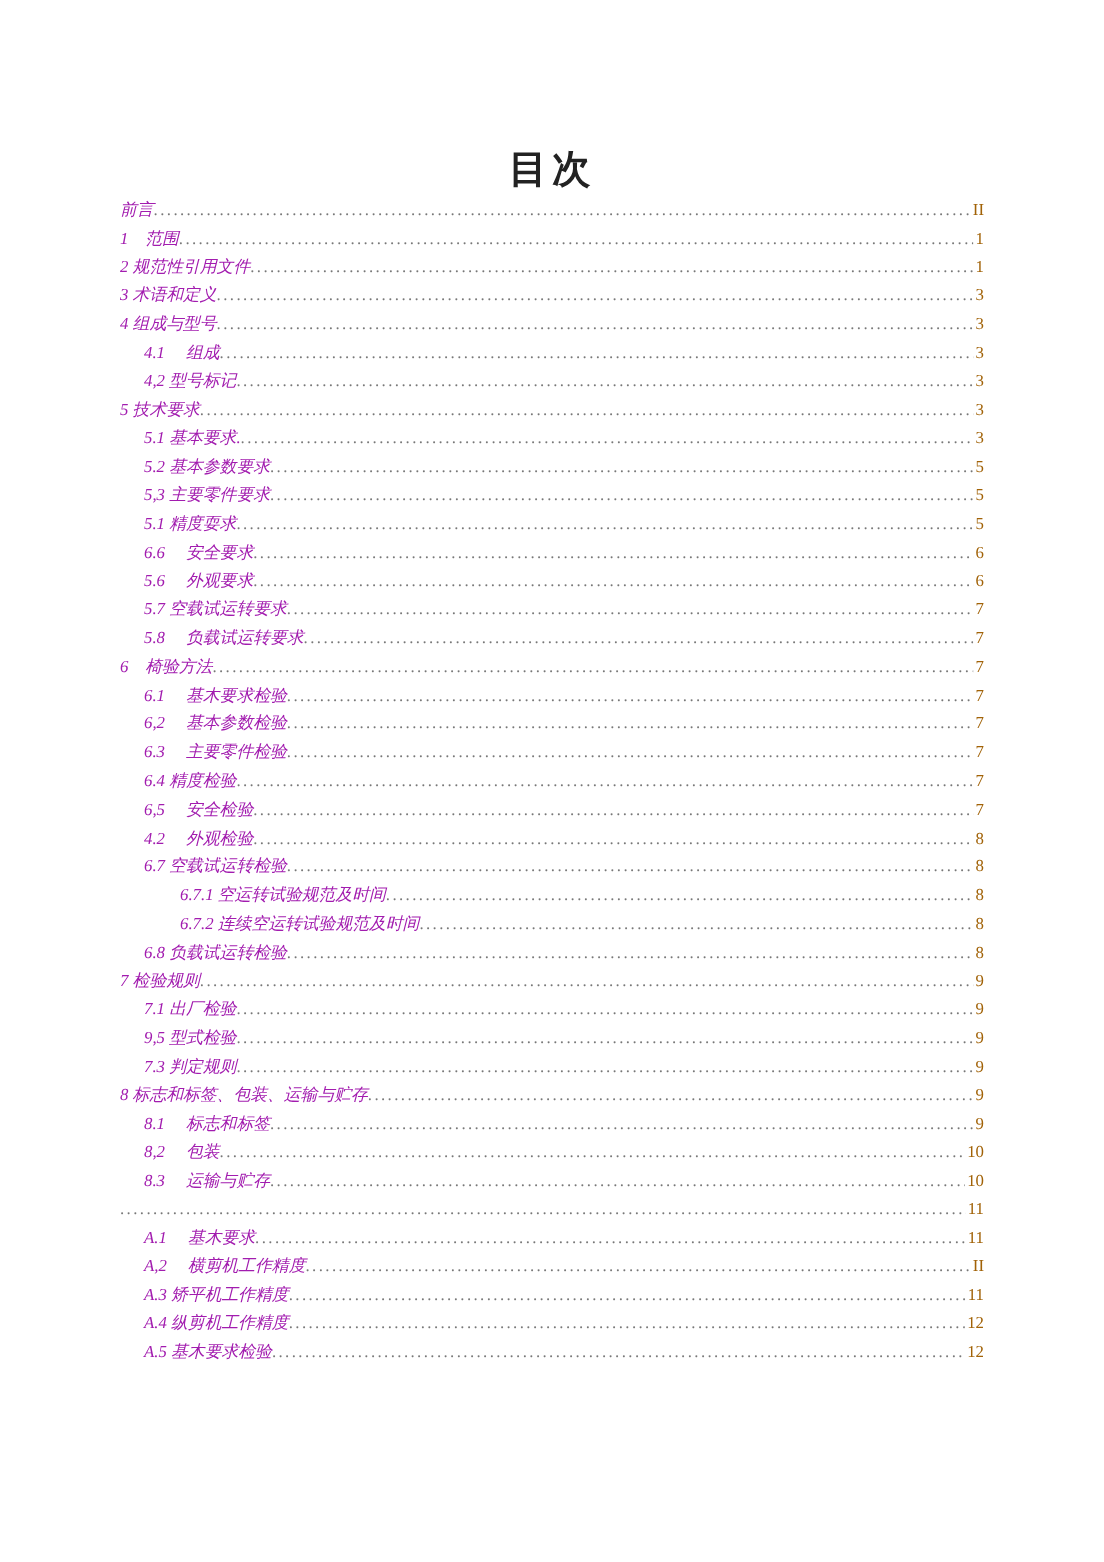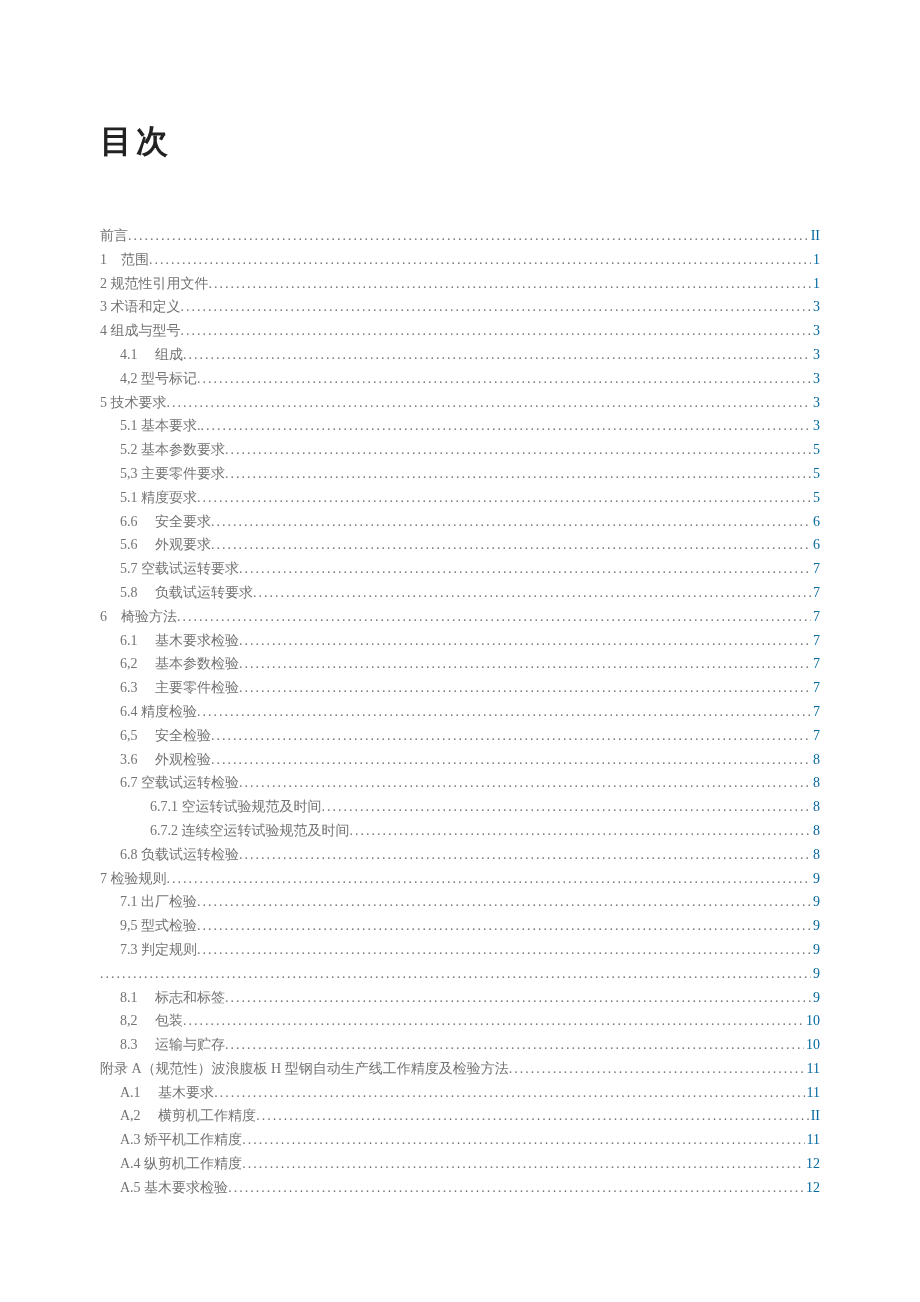--- a/index.html
+++ b/index.html
@@ -5,53 +5,53 @@
     * { margin: 0; padding: 0; box-sizing: border-box; }
     body {
       width: 920px;
       height: 1302px;
       background: #fff;
       font-family: "SimSun", "宋体", serif;
       color: #333;
       padding: 120px 100px 60px 100px;
     }
     .title {
-      text-align: left;
+      text-align: center;
       font-size: 32px;
       font-weight: bold;
       color: #222;
-      margin-bottom: 60px;
       letter-spacing: 4px;
     }
     .toc {
       font-size: 14px;
       line-height: 1.7;
     }
     .toc-row {
       display: flex;
       align-items: baseline;
       white-space: nowrap;
       overflow: hidden;
     }
     .toc-label {
       flex: 0 0 auto;
-      color: #737373;
+      color: #a21caf;
+      font-style: italic;
     }
     .toc-dots {
       flex: 1 1 auto;
       overflow: hidden;
       color: #777;
       letter-spacing: 2px;
     }
     .toc-dots::before {
       content: ".................................................................................................................................................................................................................";
     }
     .toc-page {
       flex: 0 0 auto;
-      color: #0369a1;
+      color: #a16207;
       padding-left: 2px;
     }
     .indent-1 { padding-left: 20px; justify-content: space-between; }
     .indent-2 { padding-left: 50px; }
   </style>
 </head>
 <body>
 
 <h1 class="title">目次</h1>
 
@@ -160,21 +160,21 @@
       <span class="toc-label">6.4 精度检验</span>
       <span class="toc-dots"></span>
       <span class="toc-page">7</span>
     </div>
     <div class="toc-row indent-1">
       <span class="toc-label">6,5　 安全检验</span>
       <span class="toc-dots"></span>
       <span class="toc-page">7</span>
     </div>
     <div class="toc-row indent-1">
-      <span class="toc-label">3.6　 外观检验</span>
+      <span class="toc-label">4.2　 外观检验</span>
       <span class="toc-dots"></span>
       <span class="toc-page">8</span>
     </div>
     <div class="toc-row indent-1">
       <span class="toc-label">6.7 空载试运转检验</span>
       <span class="toc-dots"></span>
       <span class="toc-page">8</span>
     </div>
     <div class="toc-row indent-2">
       <span class="toc-label">6.7.1 空运转试验规范及时间</span>
@@ -205,40 +205,40 @@
       <span class="toc-label">9,5 型式检验</span>
       <span class="toc-dots"></span>
       <span class="toc-page">9</span>
     </div>
     <div class="toc-row indent-1">
       <span class="toc-label">7.3 判定规则</span>
       <span class="toc-dots"></span>
       <span class="toc-page">9</span>
     </div>
     <div class="toc-row indent-0">
+      <span class="toc-label">8 标志和标签、包装、运输与贮存</span>
       <span class="toc-dots"></span>
       <span class="toc-page">9</span>
     </div>
     <div class="toc-row indent-1">
       <span class="toc-label">8.1　 标志和标签</span>
       <span class="toc-dots"></span>
       <span class="toc-page">9</span>
     </div>
     <div class="toc-row indent-1">
       <span class="toc-label">8,2　 包装</span>
       <span class="toc-dots"></span>
       <span class="toc-page">10</span>
     </div>
     <div class="toc-row indent-1">
       <span class="toc-label">8.3　 运输与贮存</span>
       <span class="toc-dots"></span>
       <span class="toc-page">10</span>
     </div>
     <div class="toc-row indent-0">
-      <span class="toc-label">附录 A（规范性）波浪腹板 H 型钢自动生产线工作精度及检验方法</span>
       <span class="toc-dots"></span>
       <span class="toc-page">11</span>
     </div>
     <div class="toc-row indent-1">
       <span class="toc-label">A.1　 基木要求</span>
       <span class="toc-dots"></span>
       <span class="toc-page">11</span>
     </div>
     <div class="toc-row indent-1">
       <span class="toc-label">A,2　 横剪机工作精度</span>

